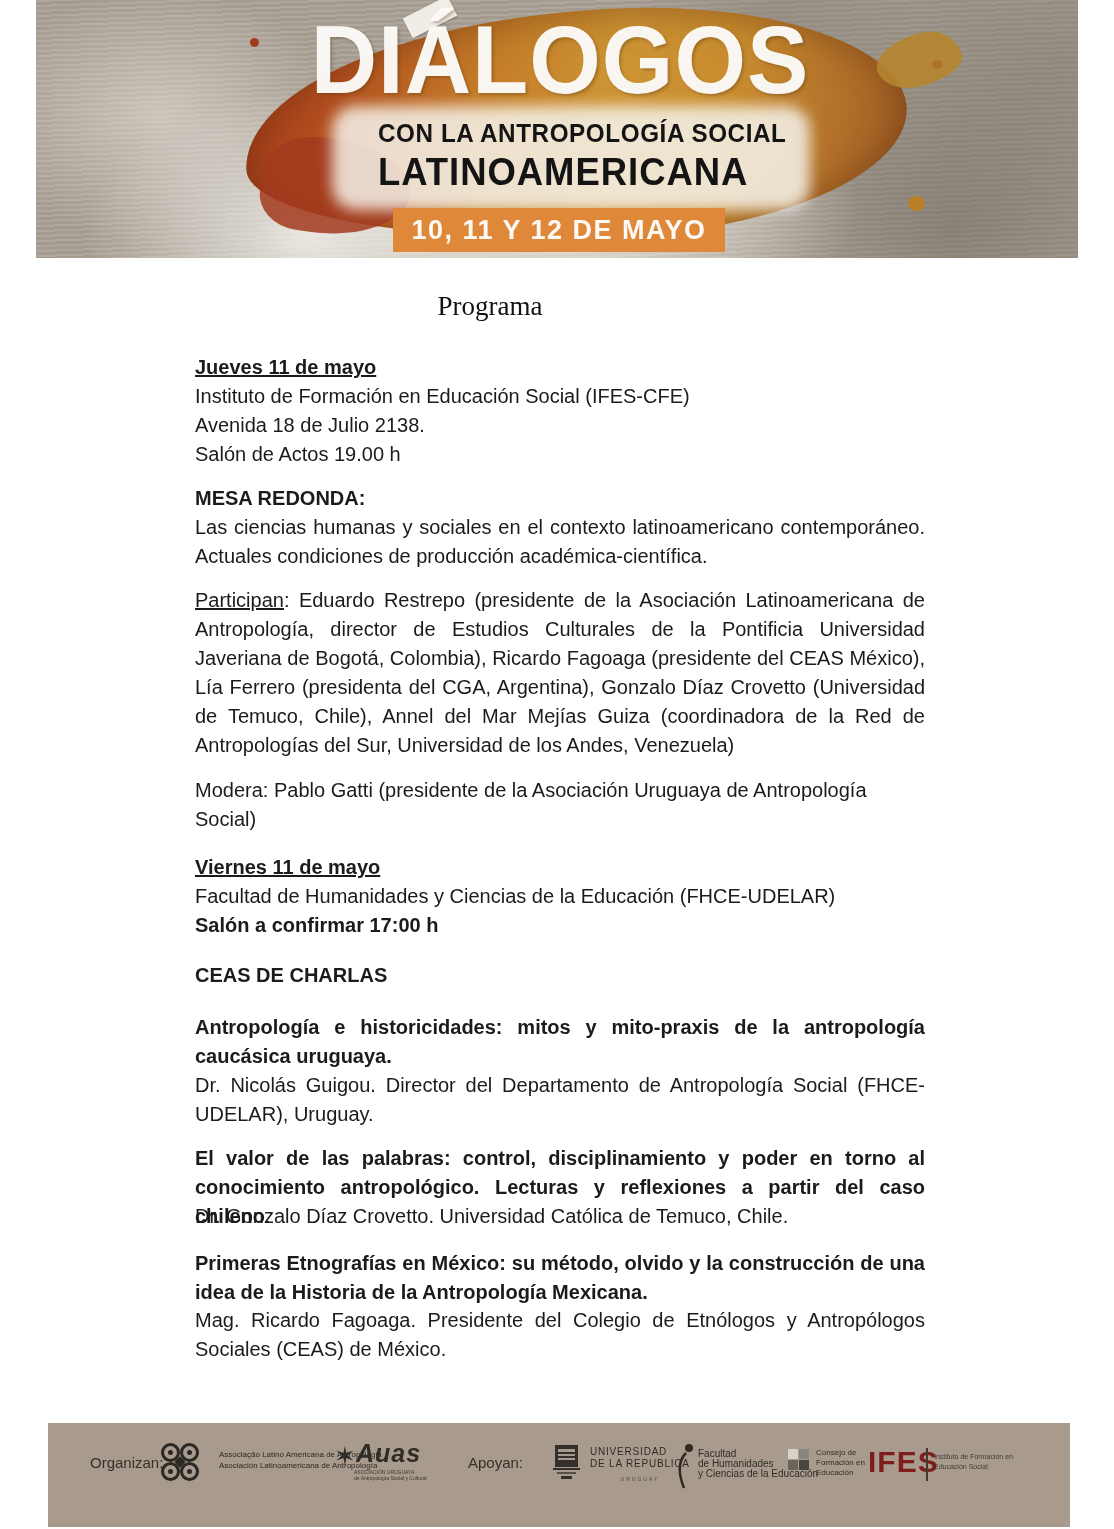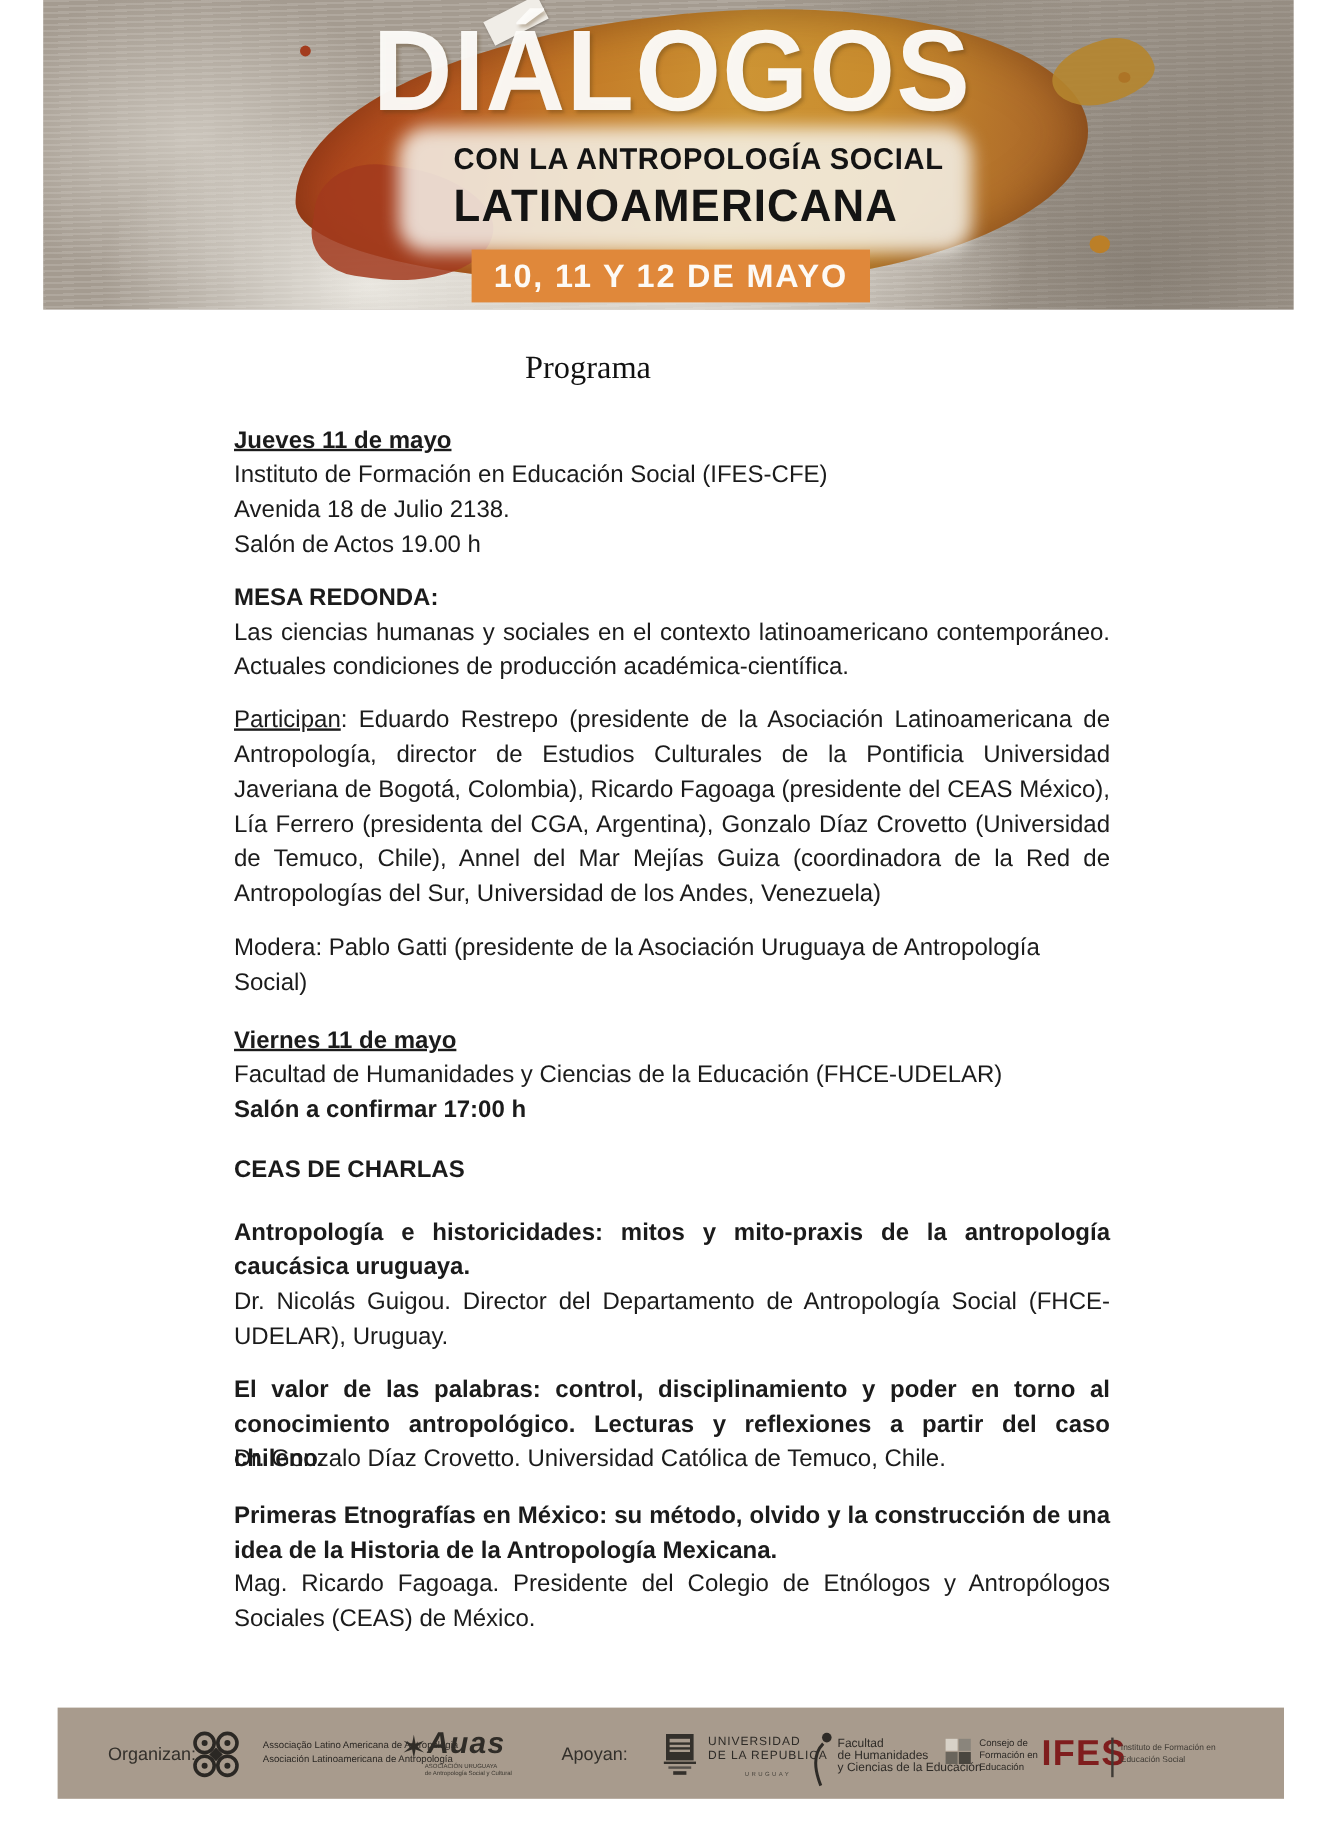--- a/index.html
+++ b/index.html
@@ -56,21 +56,21 @@
   .pos-mesah{top:484px;} .pos-mesad{top:513px;}
   .pos-part{top:586px;} .pos-mod{top:776px;}
   .pos-d2h{top:853px;} .pos-d2v{top:882px;} .pos-d2r{top:911px;}
   .pos-ciclo{top:961px;}
   .pos-t1t{top:1013px;} .pos-t1s{top:1071px;}
   .pos-t2t{top:1144px;} .pos-t2s{top:1202px;}
   .pos-t3t{top:1249px;} .pos-t3s{top:1306px;}
   .nb{font-weight:normal;}
 
   
-  .footer{position:absolute;left:48px;top:1423px;width:1022px;height:76px;
+  .footer{position:absolute;left:48px;top:1423px;width:1022px;height:104px;
     background:var(--footer-bar,#a89b8d);color:#2e2b26;}
   .f-label{position:absolute;font-size:15px;color:#33302b;}
   .lbl-org{left:42px;top:31px;} .lbl-apo{left:420px;top:31px;}
   .ala-icon{position:absolute;left:113px;top:20px;width:38px;height:38px;}
   .ring{position:absolute;width:13px;height:13px;border:3px solid #2b2824;border-radius:50%;}
   .ring::after{content:"";position:absolute;left:4px;top:4px;width:5px;height:5px;background:#2b2824;border-radius:50%;}
   .r1{left:0;top:0;} .r2{left:19px;top:0;} .r3{left:0;top:19px;} .r4{left:19px;top:19px;}
   .ala-diamond{position:absolute;left:15px;top:15px;width:8px;height:8px;background:#2b2824;transform:rotate(45deg);}
   .ala-text{position:absolute;left:171px;top:26px;font-size:8px;font-weight:normal;line-height:11px;color:#2b2824;}
   .auas-star{position:absolute;left:286px;top:18px;font-size:26px;color:#2f2c27;}

